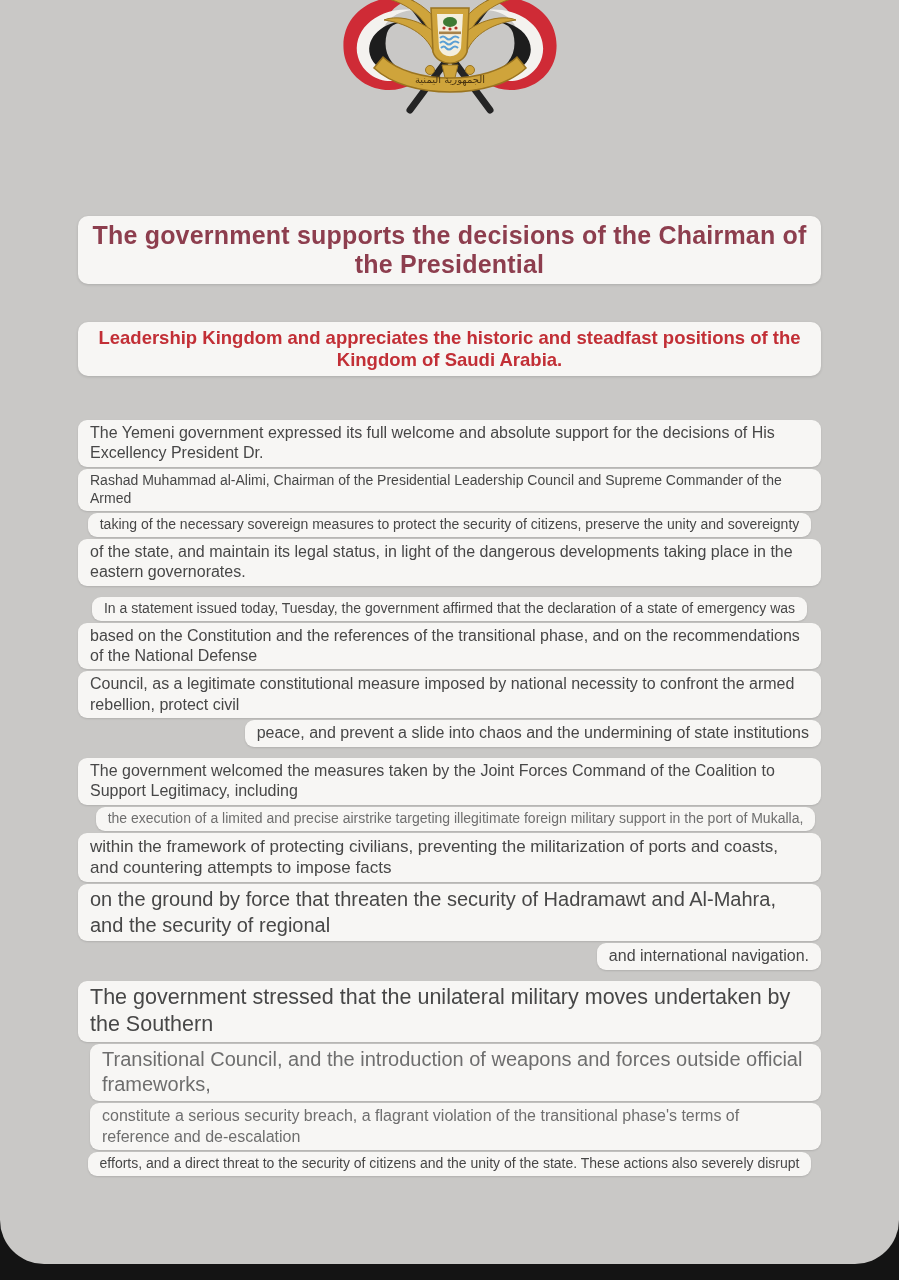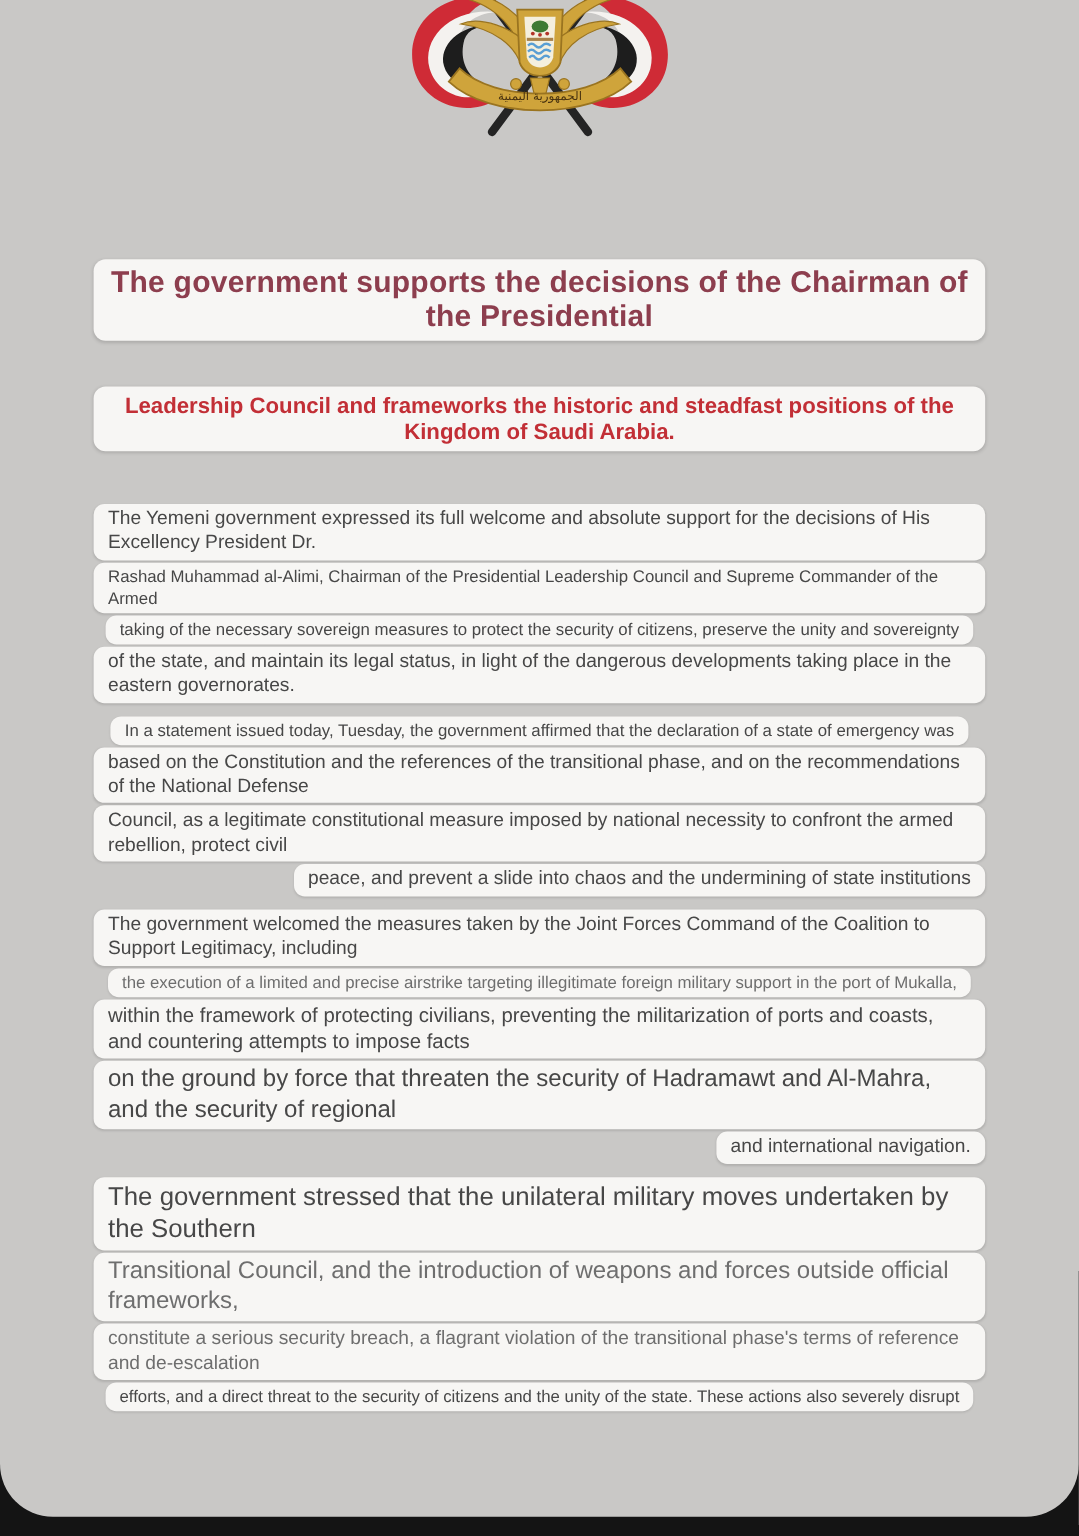--- a/index.html
+++ b/index.html
@@ -33,21 +33,21 @@
   .title-pill.t2{font-size:18.5px;font-weight:700;color:var(--title2);}
   .paragraphs{margin-top:44px;}
   .para{margin-bottom:11px;position:relative;}
   .line{display:block;text-align:center;margin-bottom:2px;}
   .line.align-right{text-align:right;}
   .pill{
     display:inline-block;background:var(--pill);border-radius:9px;
     padding:3px 12px;color:var(--body);line-height:1.28;
     box-shadow:0 1px 2px rgba(0,0,0,.12);text-align:left;
   }
-  .pill.muted{color:var(--muted);}
+  .pill.muted{color:var(--muted);margin-left:12px;}
   .size-xs{font-size:17px;}
   .size-s{font-size:16px;}
   .size-m{font-size:14px;}
   .size-l{font-size:20px;}
   .size-xl{font-size:21.5px;}
 </style>
 </head>
 <body>
 
 <div class="card">
@@ -103,21 +103,21 @@
     </svg>
   </div>
 
   <div class="content">
 
     <div class="title-block">
       <span class="title-line">
         <span class="title-pill t1">The government supports the decisions of the Chairman of the Presidential</span>
       </span>
       <span class="title-line">
-        <span class="title-pill t2">Leadership Council and frameworks the historic and steadfast positions of the Kingdom of Saudi Arabia.</span>
+        <span class="title-pill t2">Leadership Kingdom and appreciates the historic and steadfast positions of the Kingdom of Saudi Arabia.</span>
       </span>
     </div>
 
     <div class="paragraphs">
         <div class="para">
           <div class="line align-center"><span class="pill size-s">The Yemeni government expressed its full welcome and absolute support for the decisions of His Excellency President Dr.</span></div>
           <div class="line align-center"><span class="pill size-m">Rashad Muhammad al-Alimi, Chairman of the Presidential Leadership Council and Supreme Commander of the Armed</span></div>
           <div class="line align-center"><span class="pill size-m">taking of the necessary sovereign measures to protect the security of citizens, preserve the unity and sovereignty</span></div>
           <div class="line align-right"><span class="pill size-s">of the state, and maintain its legal status, in light of the dangerous developments taking place in the eastern governorates.</span></div>
         </div>

